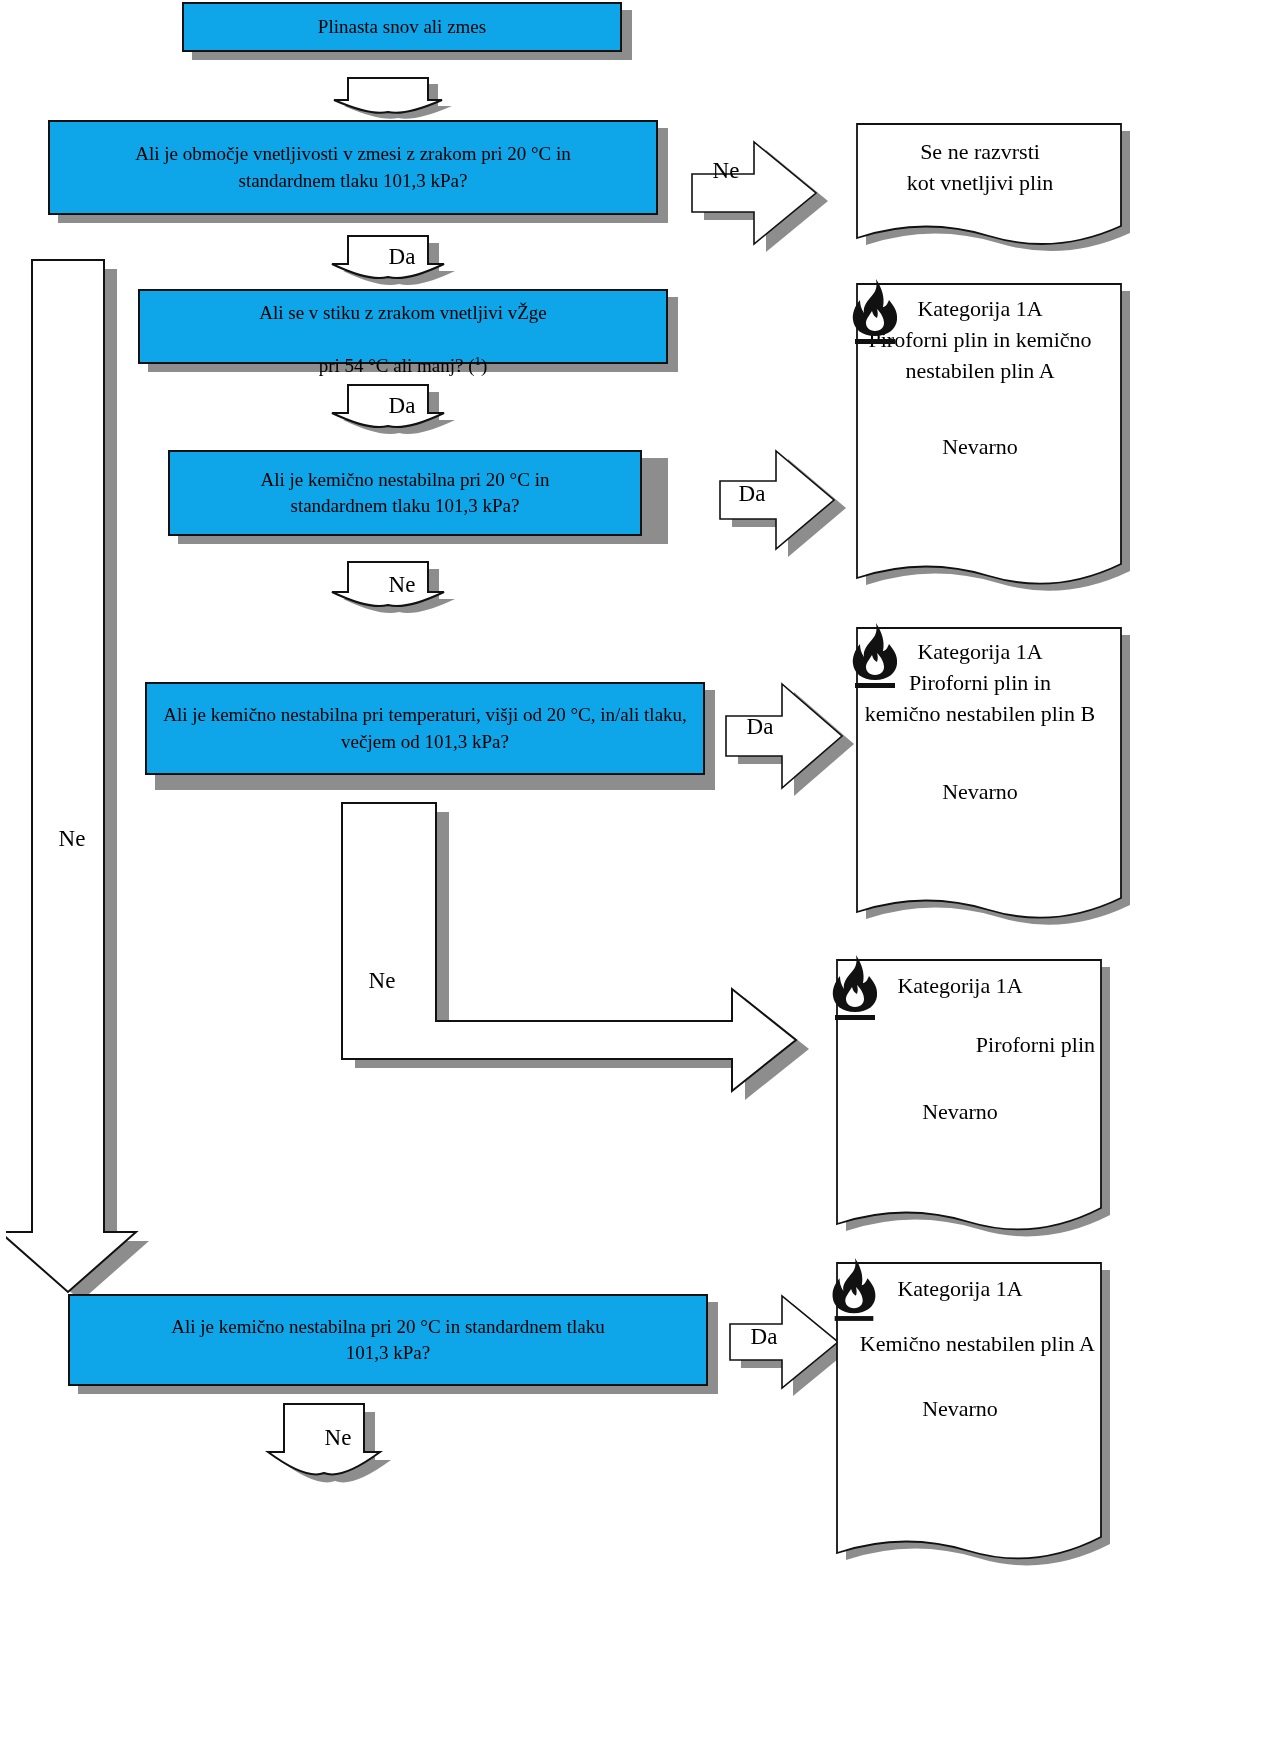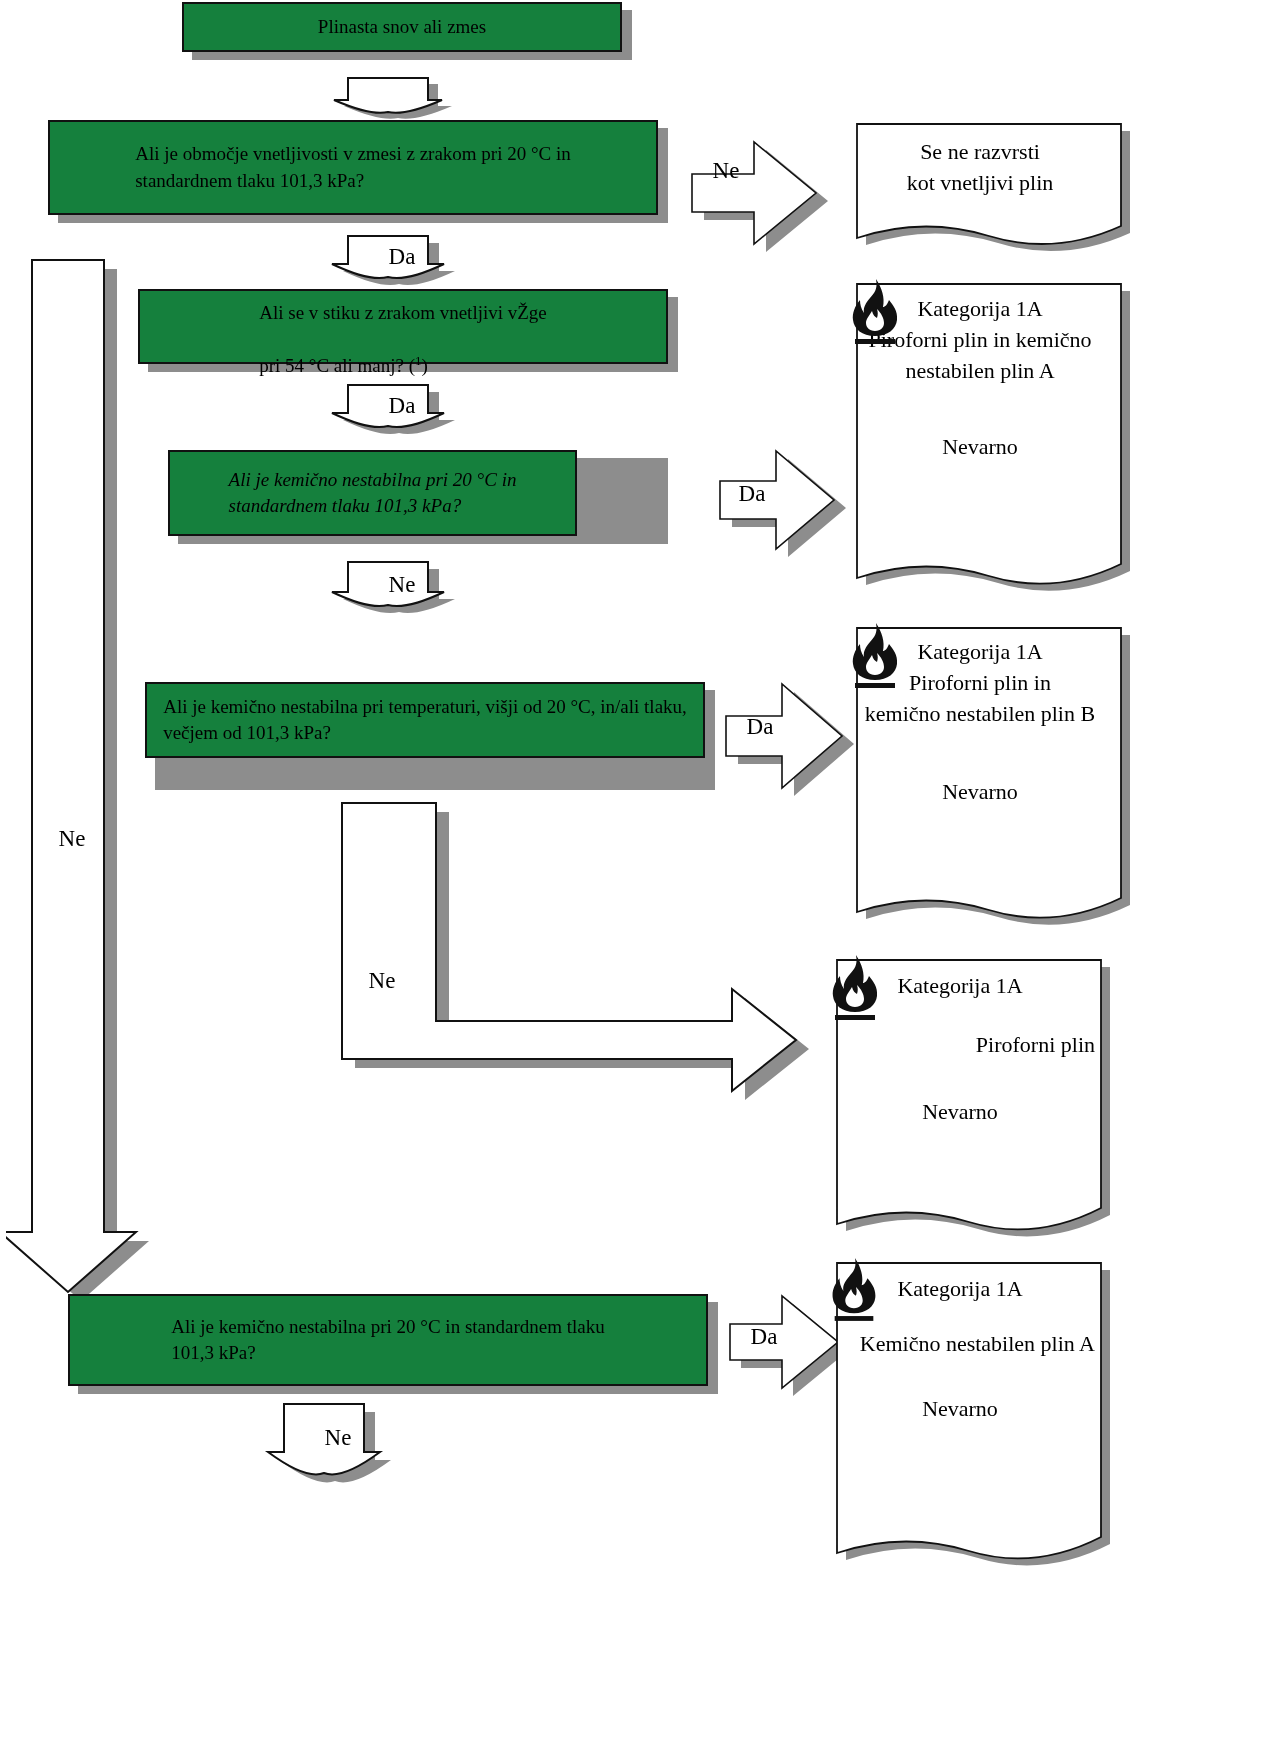--- a/index.html
+++ b/index.html
@@ -11,27 +11,27 @@
   #page{
     position:relative;
     width:1277px;
     height:1757px;
     overflow:hidden;
     background:#fff;
   }
   
   .box{
     position:absolute;
-    background:#15803d;
+    background:#0ea5e9;
     border:2px solid #111111;
     box-sizing:border-box;
     display:flex;
     align-items:center;
     justify-content:center;
-    text-align:left;
+    text-align:center;
     line-height:1.38;
     font-size:19px;
     z-index:5;
   }
   .box .txt{padding:0 14px;}
   .shadow{
     position:absolute;
     background:#8d8d8d;
     z-index:1;
   }
@@ -153,21 +153,21 @@
 
   <div class="arrow" style="left:326px;top:381px;">
     <svg width="150" height="60" viewBox="0 0 150 60">
       <path d="M 22,4 L 22,32 L 6,32 Q 44,50 62,45 Q 80,50 118,32 L 102,32 L 102,4 Z" fill="#8d8d8d" stroke="none" transform="translate(11,7)"></path>
       <path d="M 22,4 L 22,32 L 6,32 Q 44,50 62,45 Q 80,50 118,32 L 102,32 L 102,4 Z" fill="#ffffff" stroke="#111111" stroke-width="2"></path>
     </svg>
   </div>
   <div class="arrow-label" style="left:372px;top:393px;width:60px;">Da</div>
 
   <div class="shadow" style="left:178px;top:458px;width:490px;height:86px;"></div>
-  <div class="box" style="left:168px;top:450px;width:409px;height:86px;font-style:italic;">
+  <div class="box" style="left:168px;top:450px;width:474px;height:86px;">
     <span class="txt" style="white-space:pre-line;">Ali je kemično nestabilna pri 20 °C in
 standardnem tlaku 101,3 kPa?</span>
   </div>
 
   <div class="arrow" style="left:716px;top:443px;">
     <svg width="150" height="115" viewBox="0 0 150 115">
       <path d="M 4,38 L 60,38 L 60,8 L 118,57 L 60,106 L 60,76 L 4,76 Z" fill="#8d8d8d" stroke="none" transform="translate(12,8)"></path>
       <path d="M 4,38 L 60,38 L 60,8 L 118,57 L 60,106 L 60,76 L 4,76 Z" fill="#ffffff" stroke="#111111" stroke-width="1.6"></path>
     </svg>
   </div>
@@ -175,21 +175,21 @@
 
   <div class="arrow" style="left:326px;top:558px;">
     <svg width="150" height="64" viewBox="0 0 150 64">
       <path d="M 22,4 L 22,34 L 6,34 Q 44,52 62,47 Q 80,52 118,34 L 102,34 L 102,4 Z" fill="#8d8d8d" stroke="none" transform="translate(11,7)"></path>
       <path d="M 22,4 L 22,34 L 6,34 Q 44,52 62,47 Q 80,52 118,34 L 102,34 L 102,4 Z" fill="#ffffff" stroke="#111111" stroke-width="2"></path>
     </svg>
   </div>
   <div class="arrow-label" style="left:372px;top:572px;width:60px;">Ne</div>
 
   <div class="shadow" style="left:155px;top:690px;width:560px;height:100px;"></div>
-  <div class="box" style="left:145px;top:682px;width:560px;height:76px;">
+  <div class="box" style="left:145px;top:682px;width:560px;height:93px;">
     <span class="txt" style="white-space:pre-line;">Ali je kemično nestabilna pri temperaturi, višji od 20 °C, in/ali tlaku,
 večjem od 101,3 kPa?</span>
   </div>
 
   <div class="doc" style="left:845px;top:620px;width:270px;height:300px;">
     <svg width="290" height="320" viewBox="0 0 290 320">
       <path d="M 12,8 L 276,8 L 276,278 Q 210,310 144,290 Q 78,270 12,292 Z" fill="#8d8d8d" stroke="none" transform="translate(9,7)"></path>
       <path d="M 12,8 L 276,8 L 276,278 Q 210,310 144,290 Q 78,270 12,292 Z" fill="#ffffff" stroke="#111111" stroke-width="1.8"></path>
     </svg>
     <div class="doc-inner" style="padding-top:16px;">

